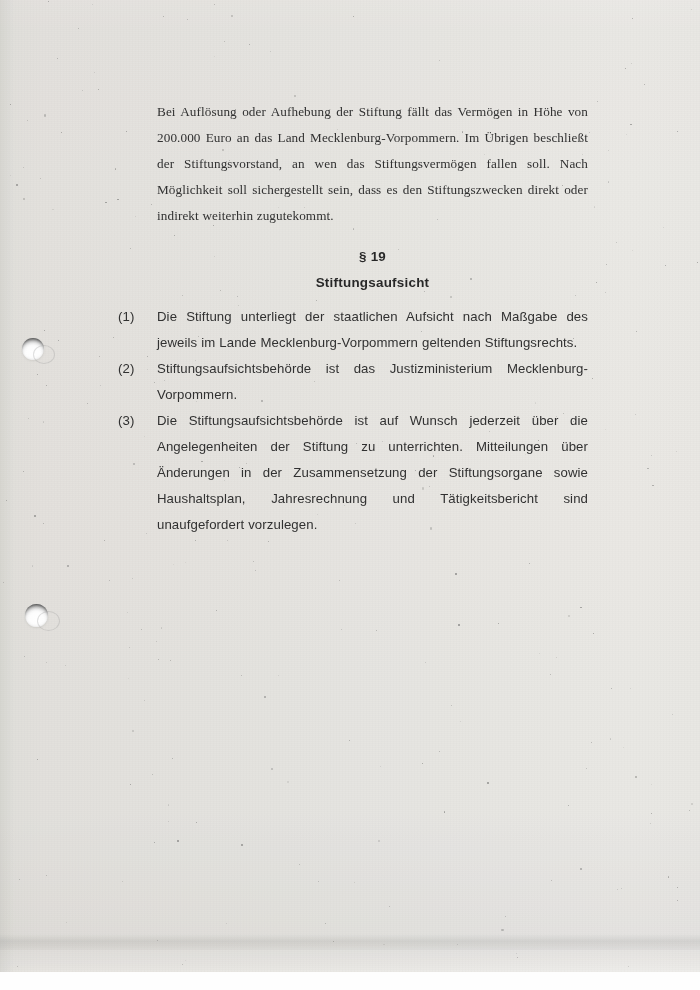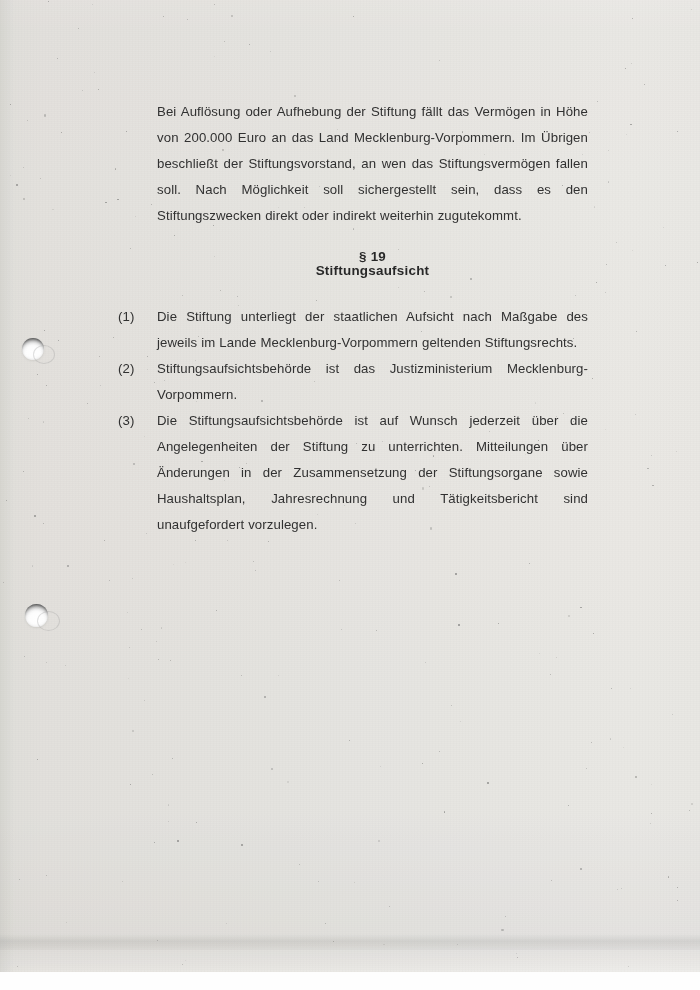--- a/index.html
+++ b/index.html
@@ -465,25 +465,25 @@
       <div class="speck" style="left: 3.1px; top: 582px; width: 1px; height: 1px; opacity: 0.44;"></div>
     </div>
 
   <div id="punch-layer">
       <div class="punch" style="left: 22px; top: 338px; width: 22px; height: 22px;"></div>
       <div class="punch" style="left: 25px; top: 604px; width: 23px; height: 23px;"></div>
     </div>
 
   <div class="doc-body">
 
-    <div class="para" style="top:99px;">Bei Auflösung oder Aufhebung der Stiftung fällt das Vermögen in Höhe von 200.000 Euro an das Land Mecklenburg-Vorpommern. Im Übrigen beschließt der Stiftungsvorstand, an wen das Stiftungsvermögen fallen soll. Nach Möglichkeit soll sichergestellt sein, dass es den Stiftungszwecken direkt oder indirekt weiterhin zugutekommt.</div>
+    <div class="para" style="top:99px;font-family:Liberation Serif, serif;">Bei Auflösung oder Aufhebung der Stiftung fällt das Vermögen in Höhe von 200.000 Euro an das Land Mecklenburg-Vorpommern. Im Übrigen beschließt der Stiftungsvorstand, an wen das Stiftungsvermögen fallen soll. Nach Möglichkeit soll sichergestellt sein, dass es den Stiftungszwecken direkt oder indirekt weiterhin zugutekommt.</div>
 
     <div class="heading" style="top:247px;">§ 19</div>
 
-    <div class="heading" style="top:261px;">Stiftungsaufsicht</div>
+    <div class="heading" style="top:273px;">Stiftungsaufsicht</div>
 
     <div class="numitem" style="top:304px;">
       <span class="marker">(1)</span>
       <span class="itemtext">Die Stiftung unterliegt der staatlichen Aufsicht nach Maßgabe des jeweils im Lande Mecklenburg-Vorpommern geltenden Stiftungsrechts.</span>
     </div>
 
     <div class="numitem" style="top:356px;">
       <span class="marker">(2)</span>
       <span class="itemtext">Stiftungsaufsichtsbehörde ist das Justizministerium Mecklenburg-Vorpommern.</span>
     </div>

